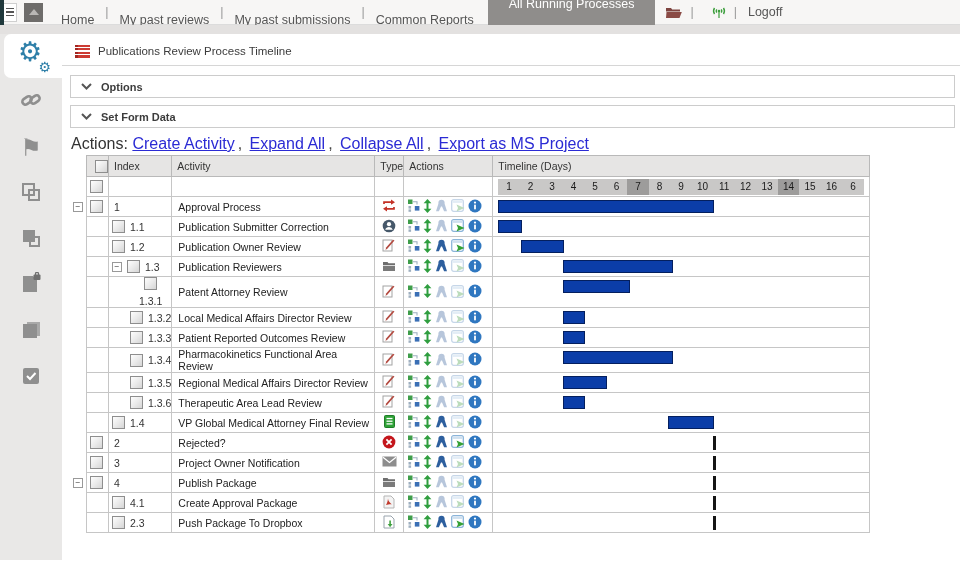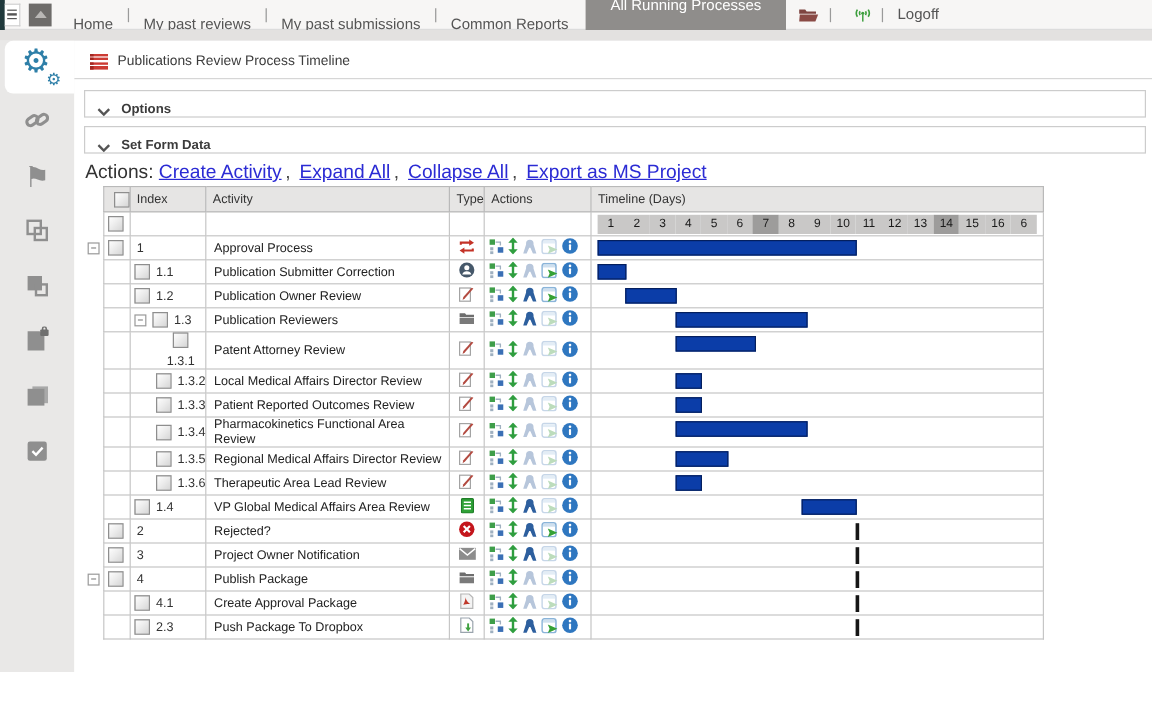--- a/index.html
+++ b/index.html
@@ -37,21 +37,21 @@
 
   
   .main { position:absolute; left:62px; top:34px; width:898px; height:578px; background:#fff;padding-left:44px; }
   .titlebar { position:absolute; left:0; top:3px; width:898px; height:29px; border-bottom:1px solid #d6d6d6;
     display:flex; align-items:center; padding-left:13px; }
   .title-icon { width:15px; height:13px; display:flex; flex-direction:column; gap:1.5px; margin-right:8px; }
   .title-icon i { height:2.5px; background:#cc3b33; border-left:3px solid #a32721; }
   .page-title { font-size:11.5px; color:#3c3c3c; }
 
   .panel { position:absolute; left:8px; width:885px; height:23px; border:1px solid #ccc; background:#fff;
-    display:flex; align-items:flex-end; padding-left:10px; }
+    display:flex; align-items:center; padding-left:10px; }
   .panel.options { top:41px; }
   .panel.sfd { top:71px; }
   .chev { margin-right:9px; display:flex; }
   .panel-label { font-size:11px; font-weight:bold; color:#3c3c3c; }
 
   .actionsbar { position:absolute; left:9px; top:101px; font-size:16px; color:#333; }
   .actionsbar a { color:#2b2bd4; text-decoration:underline; cursor:pointer; }
   .actionsbar .comma { color:#444; padding:0 3px; }
 
   
@@ -748,21 +748,21 @@
             </td>
           </tr>
           <tr>
             <td class="c-sel"></td>
             <td class="c-idx">
               <span class="idx-inner" style="padding-left: 3px;">
                 <span class="cb"></span>
                 <span>1.4</span>
               </span>
             </td>
-            <td class="c-act">VP Global Medical Affairs Area Review</td>
+            <td class="c-act">VP Global Medical Attorney Final Review</td>
             <td class="c-type"><span><svg width="11" height="13" viewBox="0 0 11 13">
                   <rect x="0.5" y="0.5" width="10" height="12" rx="1" fill="#2fa237" stroke="#1f7d28"></rect>
                   <g stroke="#fff" stroke-width="1.3">
                     <line x1="2.5" y1="3.5" x2="8.5" y2="3.5"></line>
                     <line x1="2.5" y1="6.2" x2="8.5" y2="6.2"></line>
                     <line x1="2.5" y1="8.9" x2="8.5" y2="8.9"></line>
                   </g>
                 </svg></span></td>
             <td class="c-actions">
               <span class="actions-inner">

